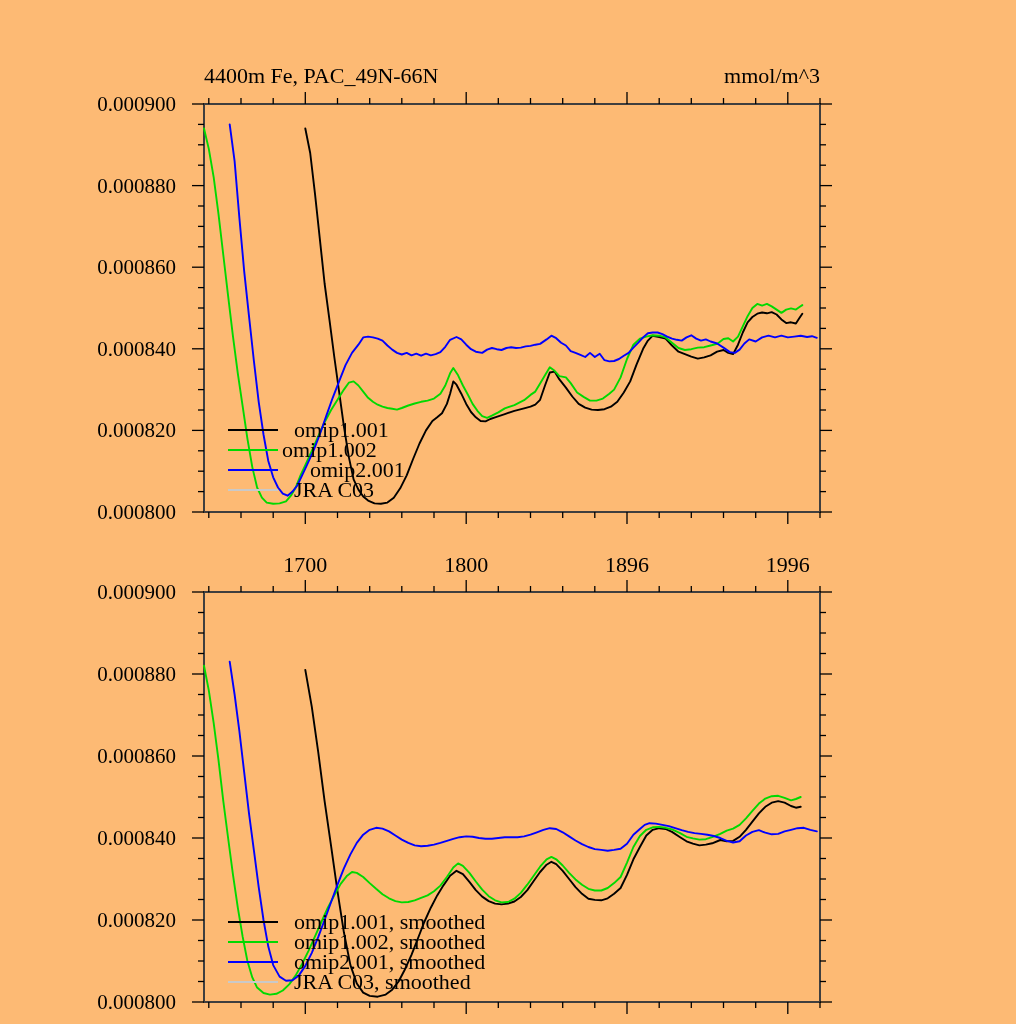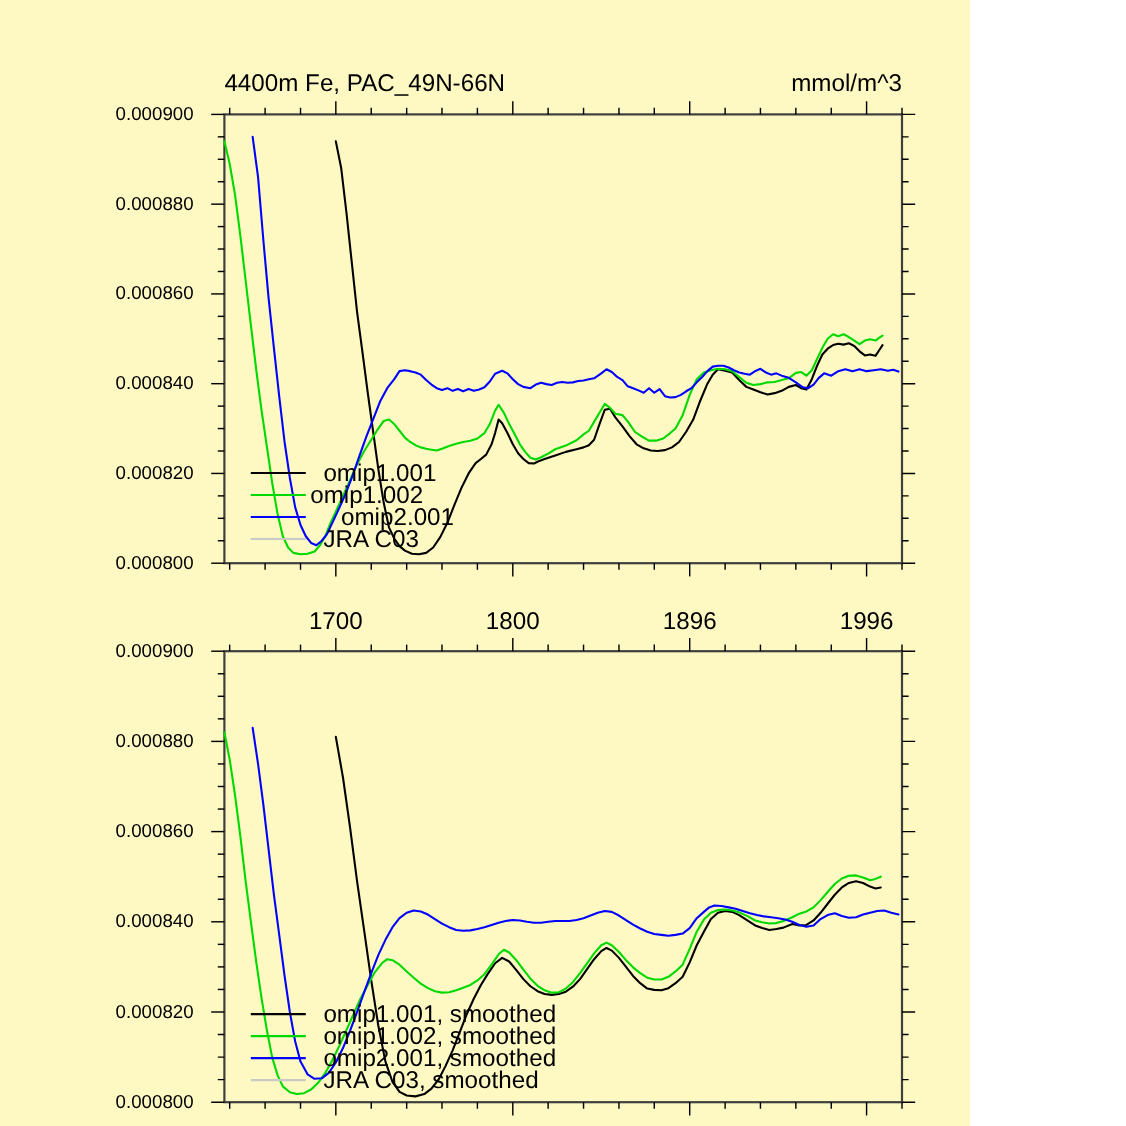--- a/index.html
+++ b/index.html
@@ -1,20 +1,20 @@
 <!DOCTYPE html>
 <html><head>
 <meta charset="utf-8">
 <style>
   html,body{margin:0;padding:0;background:#ffffff;}
-  #fig{position:relative;width:882px;height:1024px;background:#fef9c3;
-       font-family:Liberation Sans, sans-serif;color:#000;overflow:hidden;}
+  #fig{position:relative;width:1016px;height:1024px;background:#fdba74;
+       font-family:Liberation Serif, serif;color:#000;overflow:hidden;}
   #chart-svg,#labels{position:absolute;left:0;top:0;width:1024px;height:1024px;}
   #labels div{position:absolute;white-space:nowrap;}
-  .ylab{right:848px;font-size:17px;line-height:24px;text-align:center;}
+  .ylab{right:848px;font-size:21px;line-height:24px;text-align:center;}
   .xlab{width:80px;font-size:22px;line-height:24px;text-align:center;margin-top:12px;}
   .leg{font-size:22px;line-height:22px;text-align:right;}
   .title{position:absolute;top:64px;font-size:22px;line-height:24px;}
   .title-left{left:204px;}
   .title-right{right:204px;text-align:right;margin-left:34px;}
 </style>
 </head>
 <body>
 
 <div id="fig">

